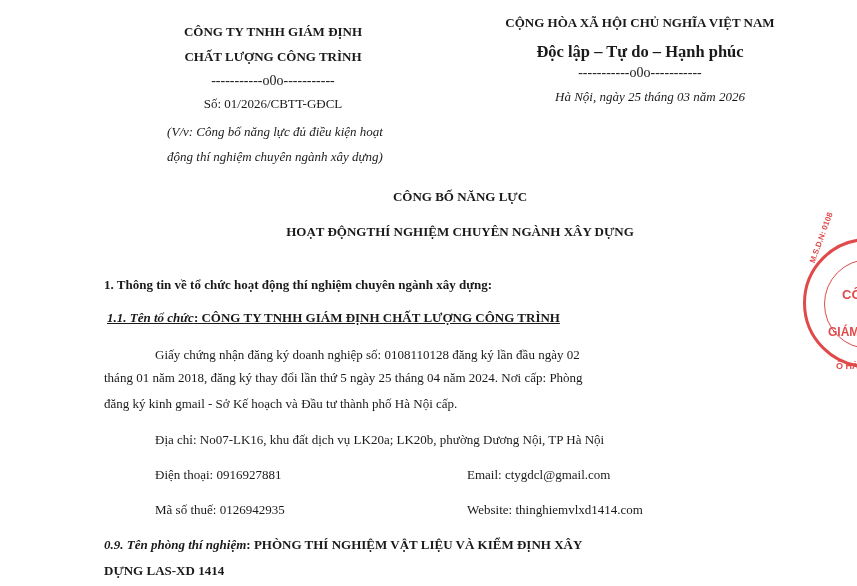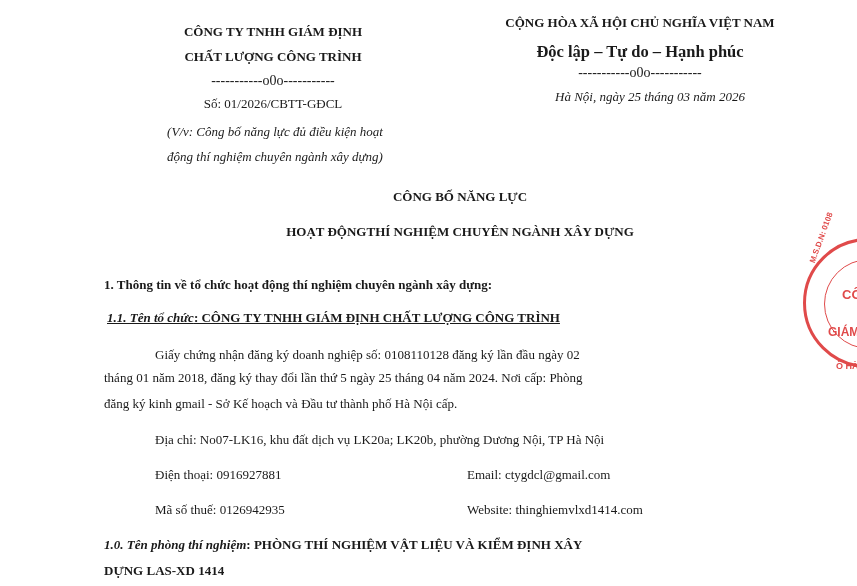--- a/index.html
+++ b/index.html
@@ -55,21 +55,21 @@
 
 <div class="abs f17" style="left:155px; top:432px;">Địa chỉ: No07-LK16, khu đất dịch vụ LK20a; LK20b, phường Dương Nội, TP Hà Nội</div>
 
 <div class="abs f17" style="left:155px; top:467px;">Điện thoại: 0916927881</div>
 <div class="abs f17" style="left:467px; top:467px;">Email: ctygdcl@gmail.com</div>
 
 <div class="abs f17" style="left:155px; top:502px;">Mã số thuế: 0126942935</div>
 <div class="abs f17" style="left:467px; top:502px;">Website: thinghiemvlxd1414.com</div>
 
 <div class="abs f17" style="left:104px; top:537px;">
-  <span class="b i">1.0. Tên phòng thí nghiệm</span><span class="b">: PHÒNG THÍ NGHIỆM VẬT LIỆU VÀ KIỂM ĐỊNH XÂY</span>
+  <span class="b i">0.9. Tên phòng thí nghiệm</span><span class="b">: PHÒNG THÍ NGHIỆM VẬT LIỆU VÀ KIỂM ĐỊNH XÂY</span>
 </div>
 <div class="abs b f17" style="left:104px; top:563px;">DỰNG LAS-XD 1414</div>
 
 <div class="stamp">
   <div class="stamp-inner"></div>
   <div class="stamp-text" style="left:2px; top:20px; transform:rotate(-70deg); transform-origin:left top; font-size:8px;">M.S.D.N: 0108</div>
   <div class="stamp-text" style="left:36px; top:46px; font-size:13px;">CÔ</div>
   <div class="stamp-text" style="left:22px; top:84px; font-size:12px;">GIÁM</div>
   <div class="stamp-text" style="left:30px; top:104px; font-size:9px;margin-top:16px;">Ô HÀ</div>
 </div>

